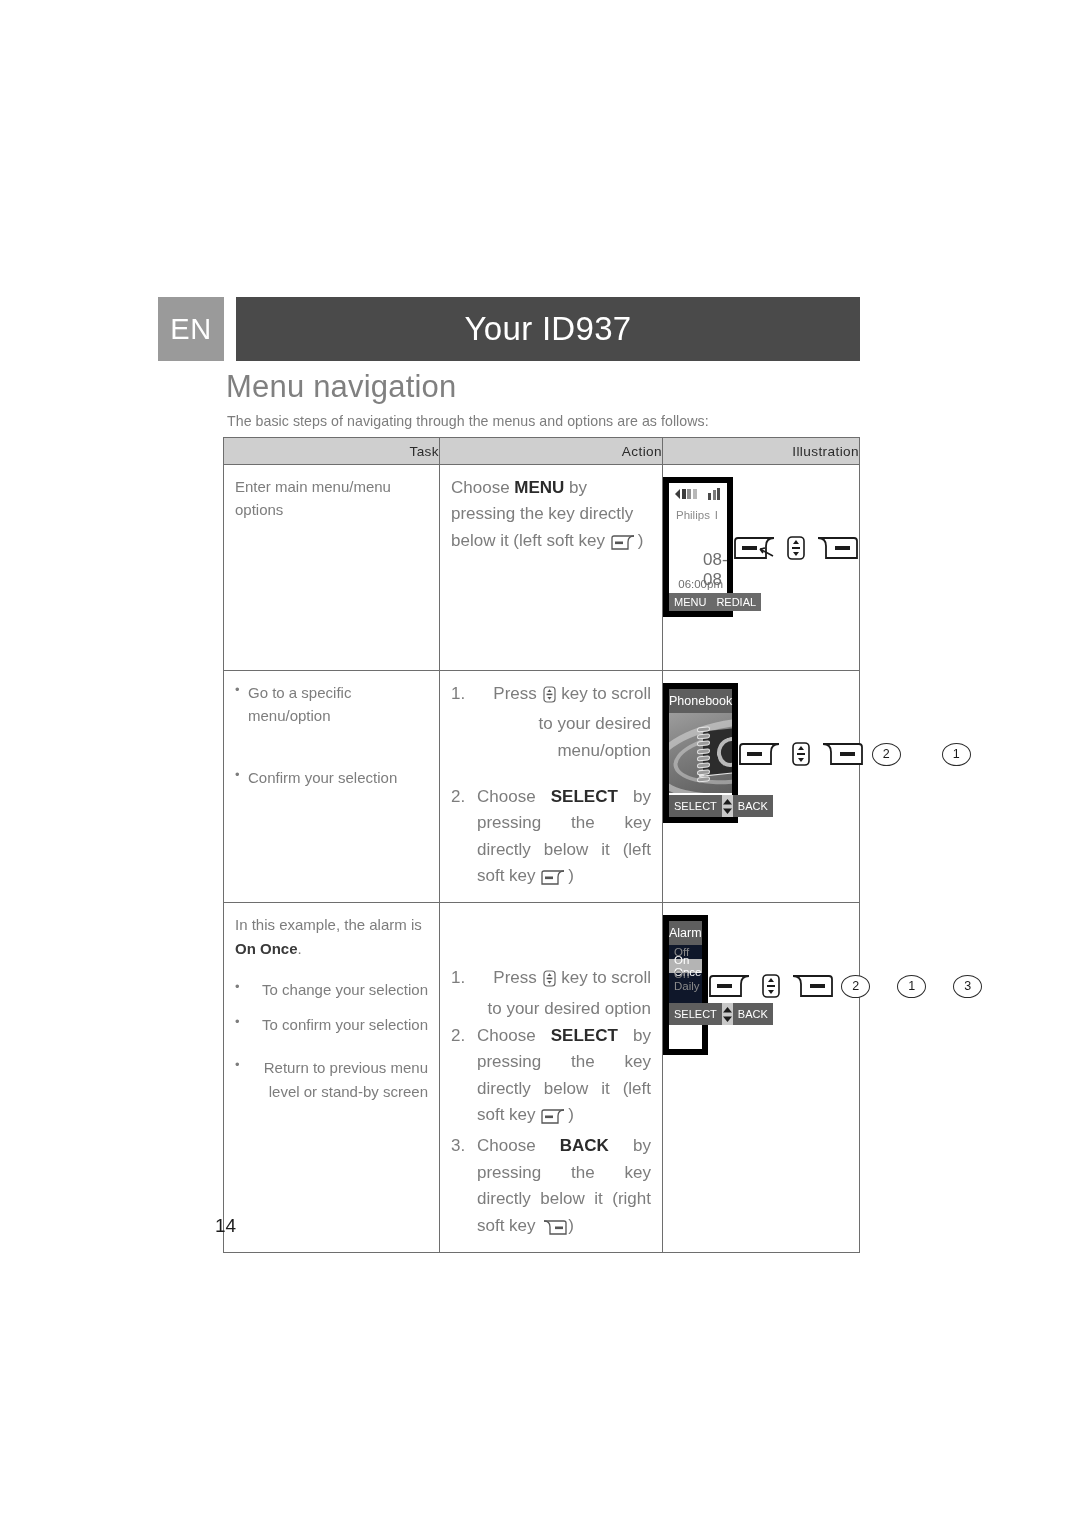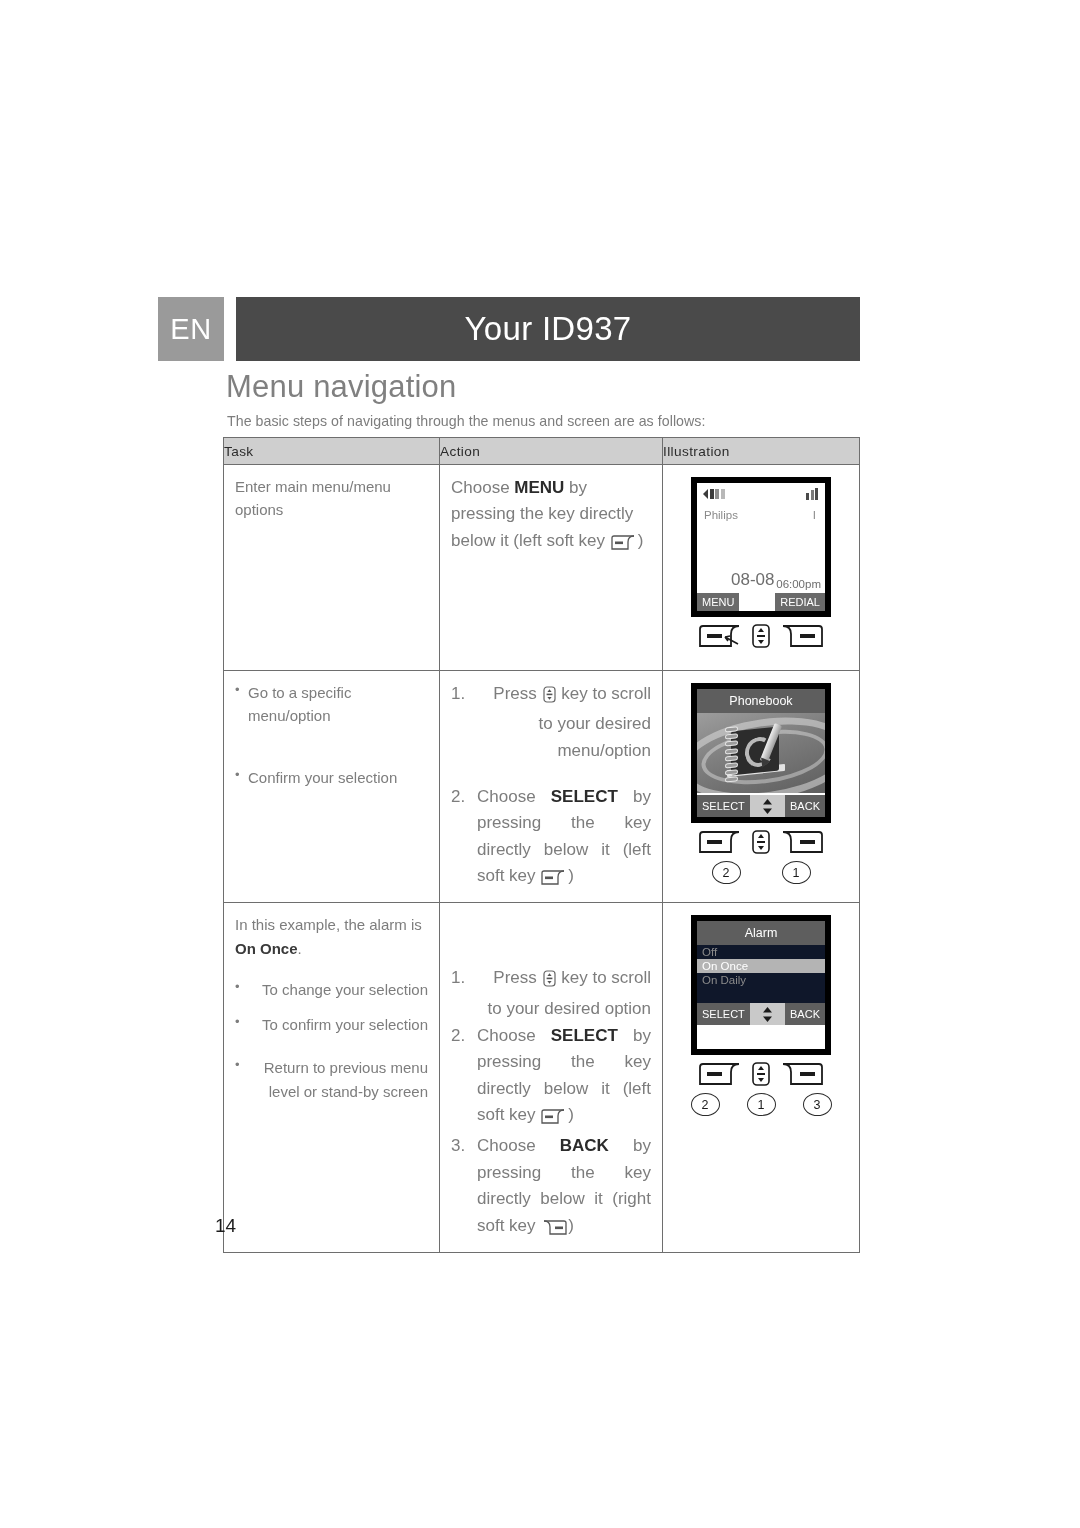--- a/index.html
+++ b/index.html
@@ -80,21 +80,21 @@
     border: 1px solid #6e6e6e;
     vertical-align: top;
     padding: 0;
   }
   #nav-table thead th {
     background: #cfcfcf;
     color: #2b2b2b;
     font-weight: normal;
     font-size: 13.6px;
     height: 26px;
-    text-align: left;
+    text-align: right;
     vertical-align: middle;
     letter-spacing: 0.4px;
   }
   .col-task { width: 215px; }
   .col-action { width: 222px; }
   .col-illu { width: 196px; }
 
   .cell-pad { padding: 10px 11px 8px 11px; }
   .cell-task { font-size: 15px; line-height: 1.55; color: #7d7d7d; }
   .cell-action { font-size: 17px; line-height: 1.55; color: #7d7d7d; }
@@ -134,21 +134,20 @@
     display: inline-block;
     vertical-align: -4px;
     margin: 0 1px;
   }
 
   
   .illu-wrap {
     position: relative;
     width: 100%;
     display: flex;
-    flex-direction: column;
     align-items: center;
     padding-top: 12px;
   }
 
   
   .phone {
     width: 140px;
     border: 6px solid #000000;
     background: #ffffff;
     box-sizing: border-box;
@@ -367,21 +366,21 @@
 </style>
 </head>
 <body>
 
 <div id="header-band">
   <div id="lang-badge">EN</div>
   <div id="title-bar">Your ID937</div>
 </div>
 
 <div id="section-heading">Menu navigation</div>
-<div id="intro-text">The basic steps of navigating through the menus and screen are as follows:</div>
+<div id="intro-text">The basic steps of navigating through the menus and options are as follows:</div>
 
 <table id="nav-table">
   <thead>
     <tr>
       <th class="col-task">Task</th>
       <th class="col-action">Action</th>
       <th class="col-illu">Illustration</th>
     </tr>
   </thead>
   <tbody>

